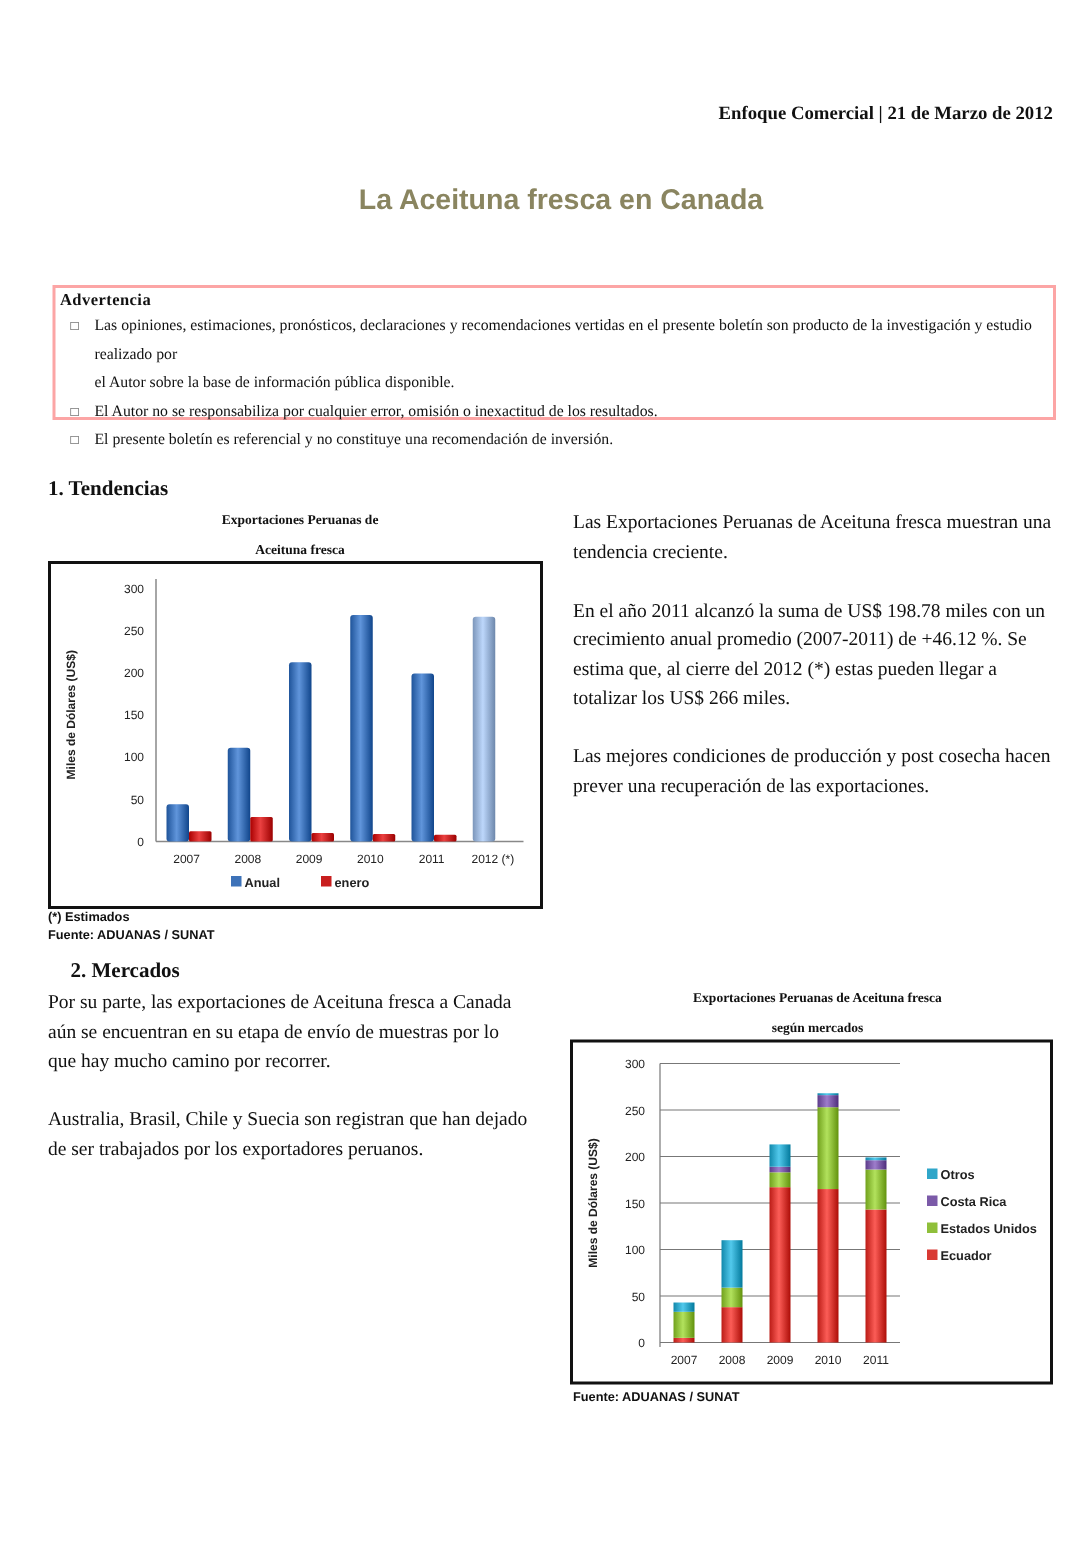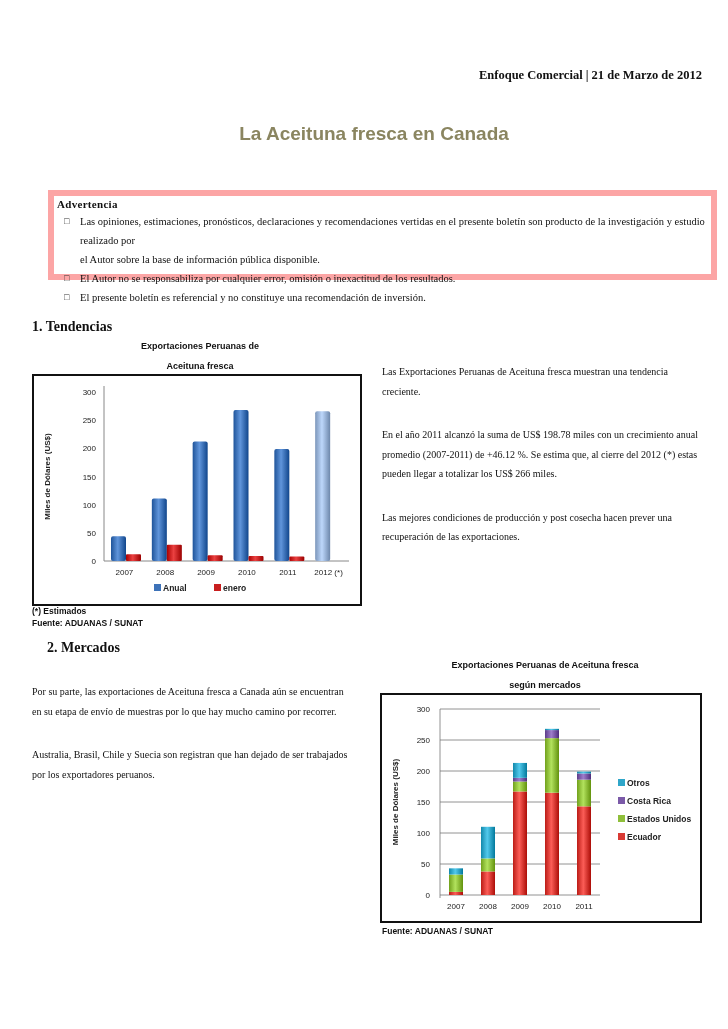--- a/index.html
+++ b/index.html
@@ -1,27 +1,27 @@
 <!DOCTYPE html>
 <html><head>
 <meta charset="utf-8">
 <style>
   * { box-sizing: border-box; margin: 0; padding: 0; }
   body { width: 728px; height: 1029px; background: #ffffff; font-family: "Liberation Serif", serif; color: #111; position: relative; overflow: hidden; }
   .abs { position: absolute; }
   .header-line { left: 400px; top: 68px; width: 302px; text-align: right; font-weight: bold; font-size: 12.5px; }
   .main-title { left: 0; top: 123px; width: 748px; text-align: center; font-family: "Liberation Sans", sans-serif; font-weight: bold; font-size: 19px; color: #8a8560; }
-  .warning-box { left: 48px; top: 190px; width: 669px; height: 90px; border: 6px solid #fca5a5; padding: 2px 3px; }
+  .warning-box { left: 35px; top: 190px; width: 669px; height: 90px; border: 2px solid #fca5a5; padding: 2px 3px; }
   .warning-title { font-weight: bold; font-size: 11px; letter-spacing: 0.3px; margin-bottom: 2px; }
   .warning-item { display: flex; font-size: 10.5px; line-height: 19px; padding-left: 7px; }
   .bullet { width: 16px; flex: 0 0 16px; font-size: 9px; color: #333; }
   .warning-cont { padding-left: 23px; font-size: 10.5px; line-height: 19px; }
   .section-title { font-weight: bold; font-size: 14px; }
-  .para { font-size: 10px; line-height: 19.5px; margin-top: 24px; }
-  .chart-title { font-family: Liberation Sans, sans-serif; font-weight: bold; font-size: 9px; text-align: center; line-height: 20px; }
+  .para { font-size: 13px; line-height: 19.5px; }
+  .chart-title { font-family: Liberation Serif, serif; font-weight: bold; font-size: 9px; text-align: center; line-height: 20px; }
   .chart-frame { border: 2px solid #111; background: #fff; }
   .small-note { font-family: "Liberation Sans", sans-serif; font-weight: bold; font-size: 8.5px; line-height: 13px; }
   svg text { font-family: "Liberation Sans", sans-serif; }
 </style>
 </head>
 <body>
 
 <div class="abs header-line">Enfoque Comercial | 21 de Marzo de 2012</div>
 <div class="abs main-title">La Aceituna fresca en Canada</div>
 

